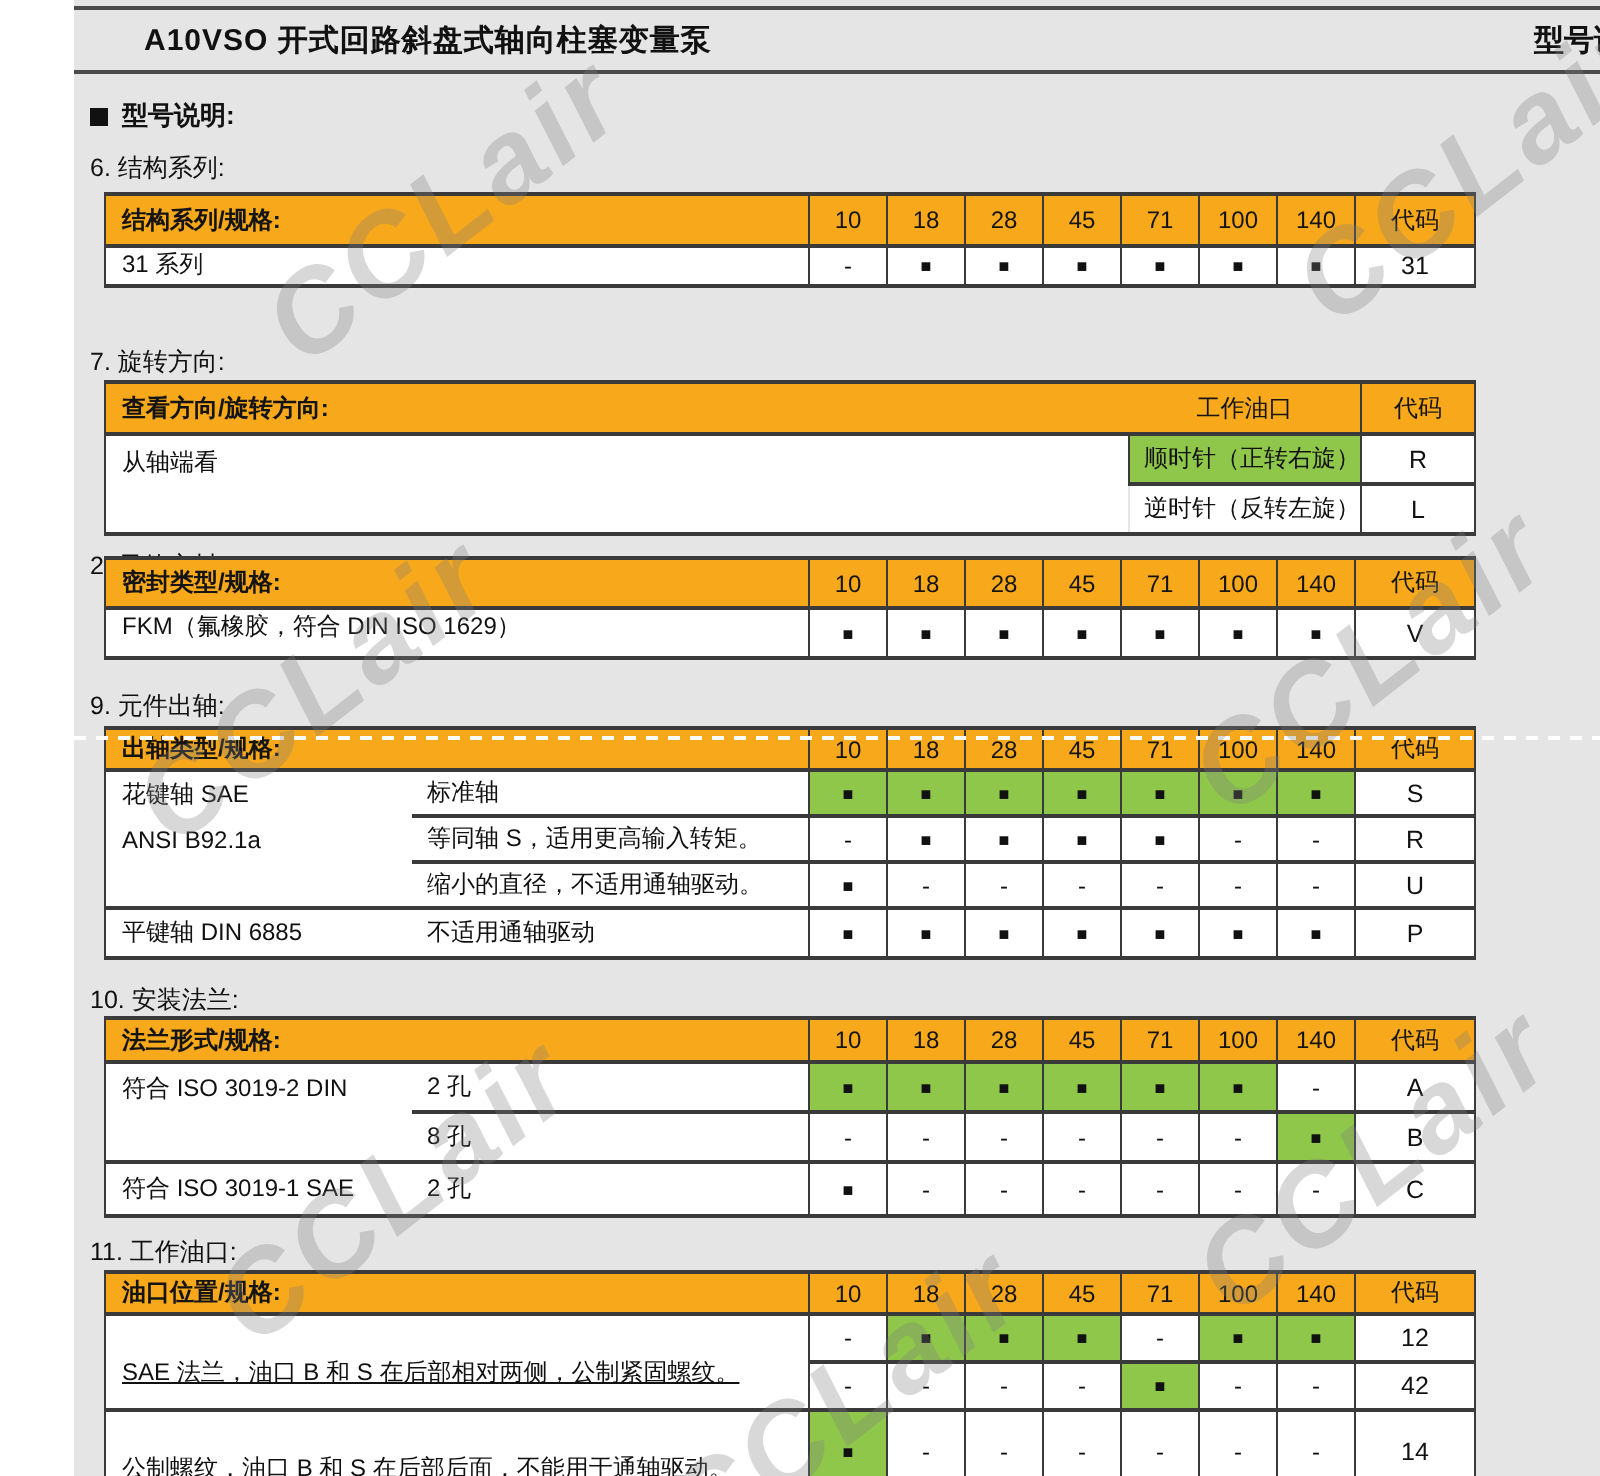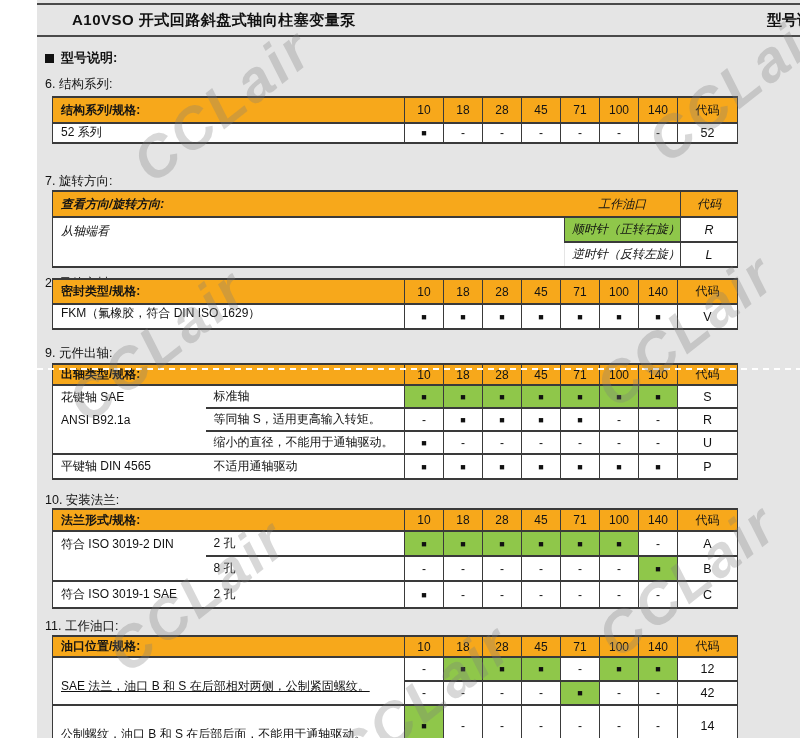--- a/index.html
+++ b/index.html
@@ -39,21 +39,21 @@
   td.sqr{font-size:9px;}
   td.dash{font-size:12px;}
   td.code{font-size:12.5px;}
   td.dir{text-align:right;}
   td.nlb{border-left-style:hidden;}
   td.lab{vertical-align:top;}
   .gl{height:24px;line-height:24px;}
 
   
   .s6{top:76px;}  .s6 .tbl{top:20px;}  .s6 th{height:24px;} .s6 td{height:18px;}
-  .s7{top:173px;} .s7 .tbl{top:17px;font-style:italic;}  .s7 th{height:24px;} .s7 td{height:23px;}
+  .s7{top:173px;} .s7 .tbl{top:17px;}  .s7 th{height:24px;} .s7 td{height:23px;}
   .s7 td.lab{line-height:25px;padding-top:1px;}
   .s8{top:275px;} .s8 .tbl{top:3px;}  .s8 th{height:23px;} .s8 td{height:23px;}
   .s9{top:345px;} .s9 .tbl{top:18px;}  .s9 th{height:19px;} .s9 td{height:21px;}
   .s9 .gl{height:23px;line-height:23px;}
   .s10{top:492px;}.s10 .tbl{top:16px;} .s10 th{height:20px;} .s10 td{height:23px;}
   .s10 .gl{height:25px;line-height:25px;}
   .s11{top:618px;}.s11 .tbl{top:17px;} .s11 th{height:19px;} .s11 td{height:22px;}
   .s11 td.lab{line-height:24px;padding-top:16px;text-decoration:underline;}
 
   
@@ -106,29 +106,29 @@
                 <th class="hc">28</th>
                 <th class="hc">45</th>
                 <th class="hc">71</th>
                 <th class="hc">100</th>
                 <th class="hc">140</th>
                 <th class="hc">代码</th>
               </tr>
             </thead>
             <tbody>
               <tr>
-                <td class="lab" rowspan="1">52 系列</td>
-                <td class="sqr">■</td>
-                <td class="dash">-</td>
-                <td class="dash">-</td>
-                <td class="dash">-</td>
-                <td class="dash">-</td>
-                <td class="dash">-</td>
-                <td class="dash">-</td>
-                <td class="code">52</td>
+                <td class="lab" rowspan="1">31 系列</td>
+                <td class="dash">-</td>
+                <td class="sqr">■</td>
+                <td class="sqr">■</td>
+                <td class="sqr">■</td>
+                <td class="sqr">■</td>
+                <td class="sqr">■</td>
+                <td class="sqr">■</td>
+                <td class="code">31</td>
               </tr>
             </tbody>
           </table>
         </div>
       </div>
       <div class="sec s7">
         <div class="sec-label">7. 旋转方向:</div>
         <div class="tbl">
           <table>
             <colgroup>
@@ -251,33 +251,33 @@
                 <td class="dash">-</td>
                 <td class="sqr">■</td>
                 <td class="sqr">■</td>
                 <td class="sqr">■</td>
                 <td class="sqr">■</td>
                 <td class="dash">-</td>
                 <td class="dash">-</td>
                 <td class="code">R</td>
               </tr>
               <tr>
-                <td class="desc">缩小的直径，不能用于通轴驱动。</td>
+                <td class="desc">缩小的直径，不适用通轴驱动。</td>
                 <td class="sqr">■</td>
                 <td class="dash">-</td>
                 <td class="dash">-</td>
                 <td class="dash">-</td>
                 <td class="dash">-</td>
                 <td class="dash">-</td>
                 <td class="dash">-</td>
                 <td class="code">U</td>
               </tr>
               <tr>
                 <td class="group" rowspan="1">
-                  <div class="gl">平键轴 DIN 4565</div>
+                  <div class="gl">平键轴 DIN 6885</div>
                 </td>
                 <td class="desc">不适用通轴驱动</td>
                 <td class="sqr">■</td>
                 <td class="sqr">■</td>
                 <td class="sqr">■</td>
                 <td class="sqr">■</td>
                 <td class="sqr">■</td>
                 <td class="sqr">■</td>
                 <td class="sqr">■</td>
                 <td class="code">P</td>

